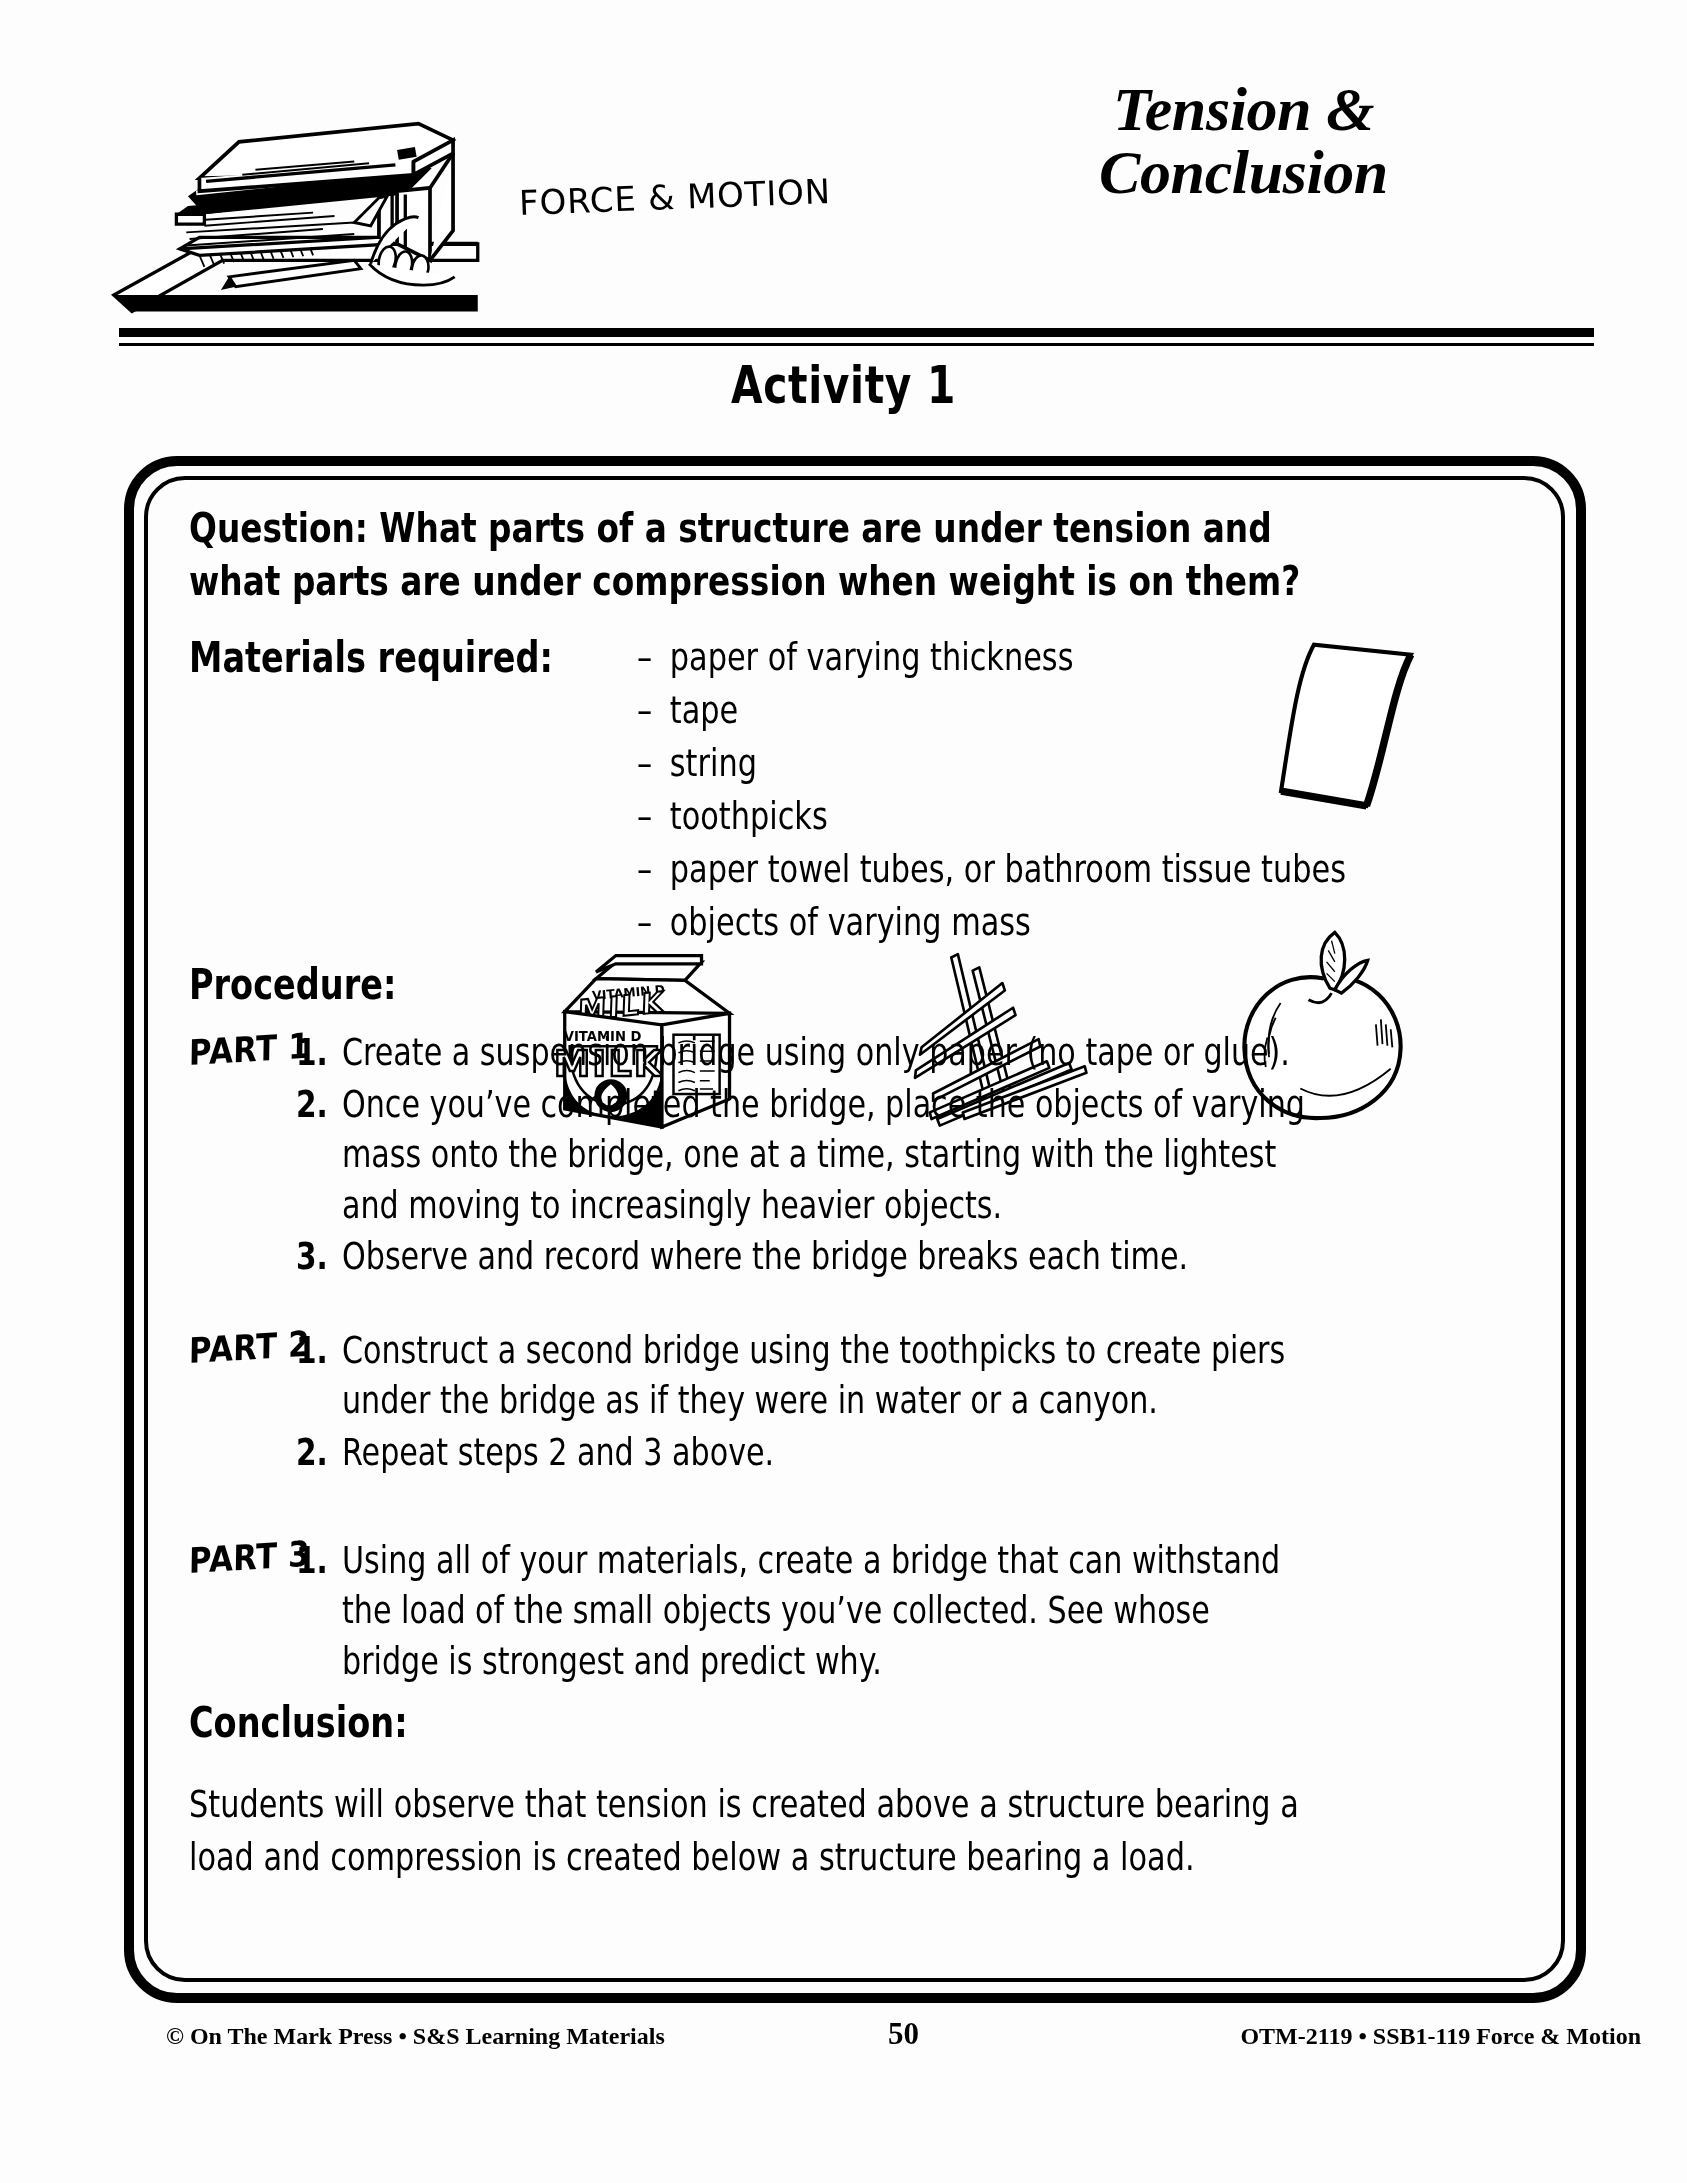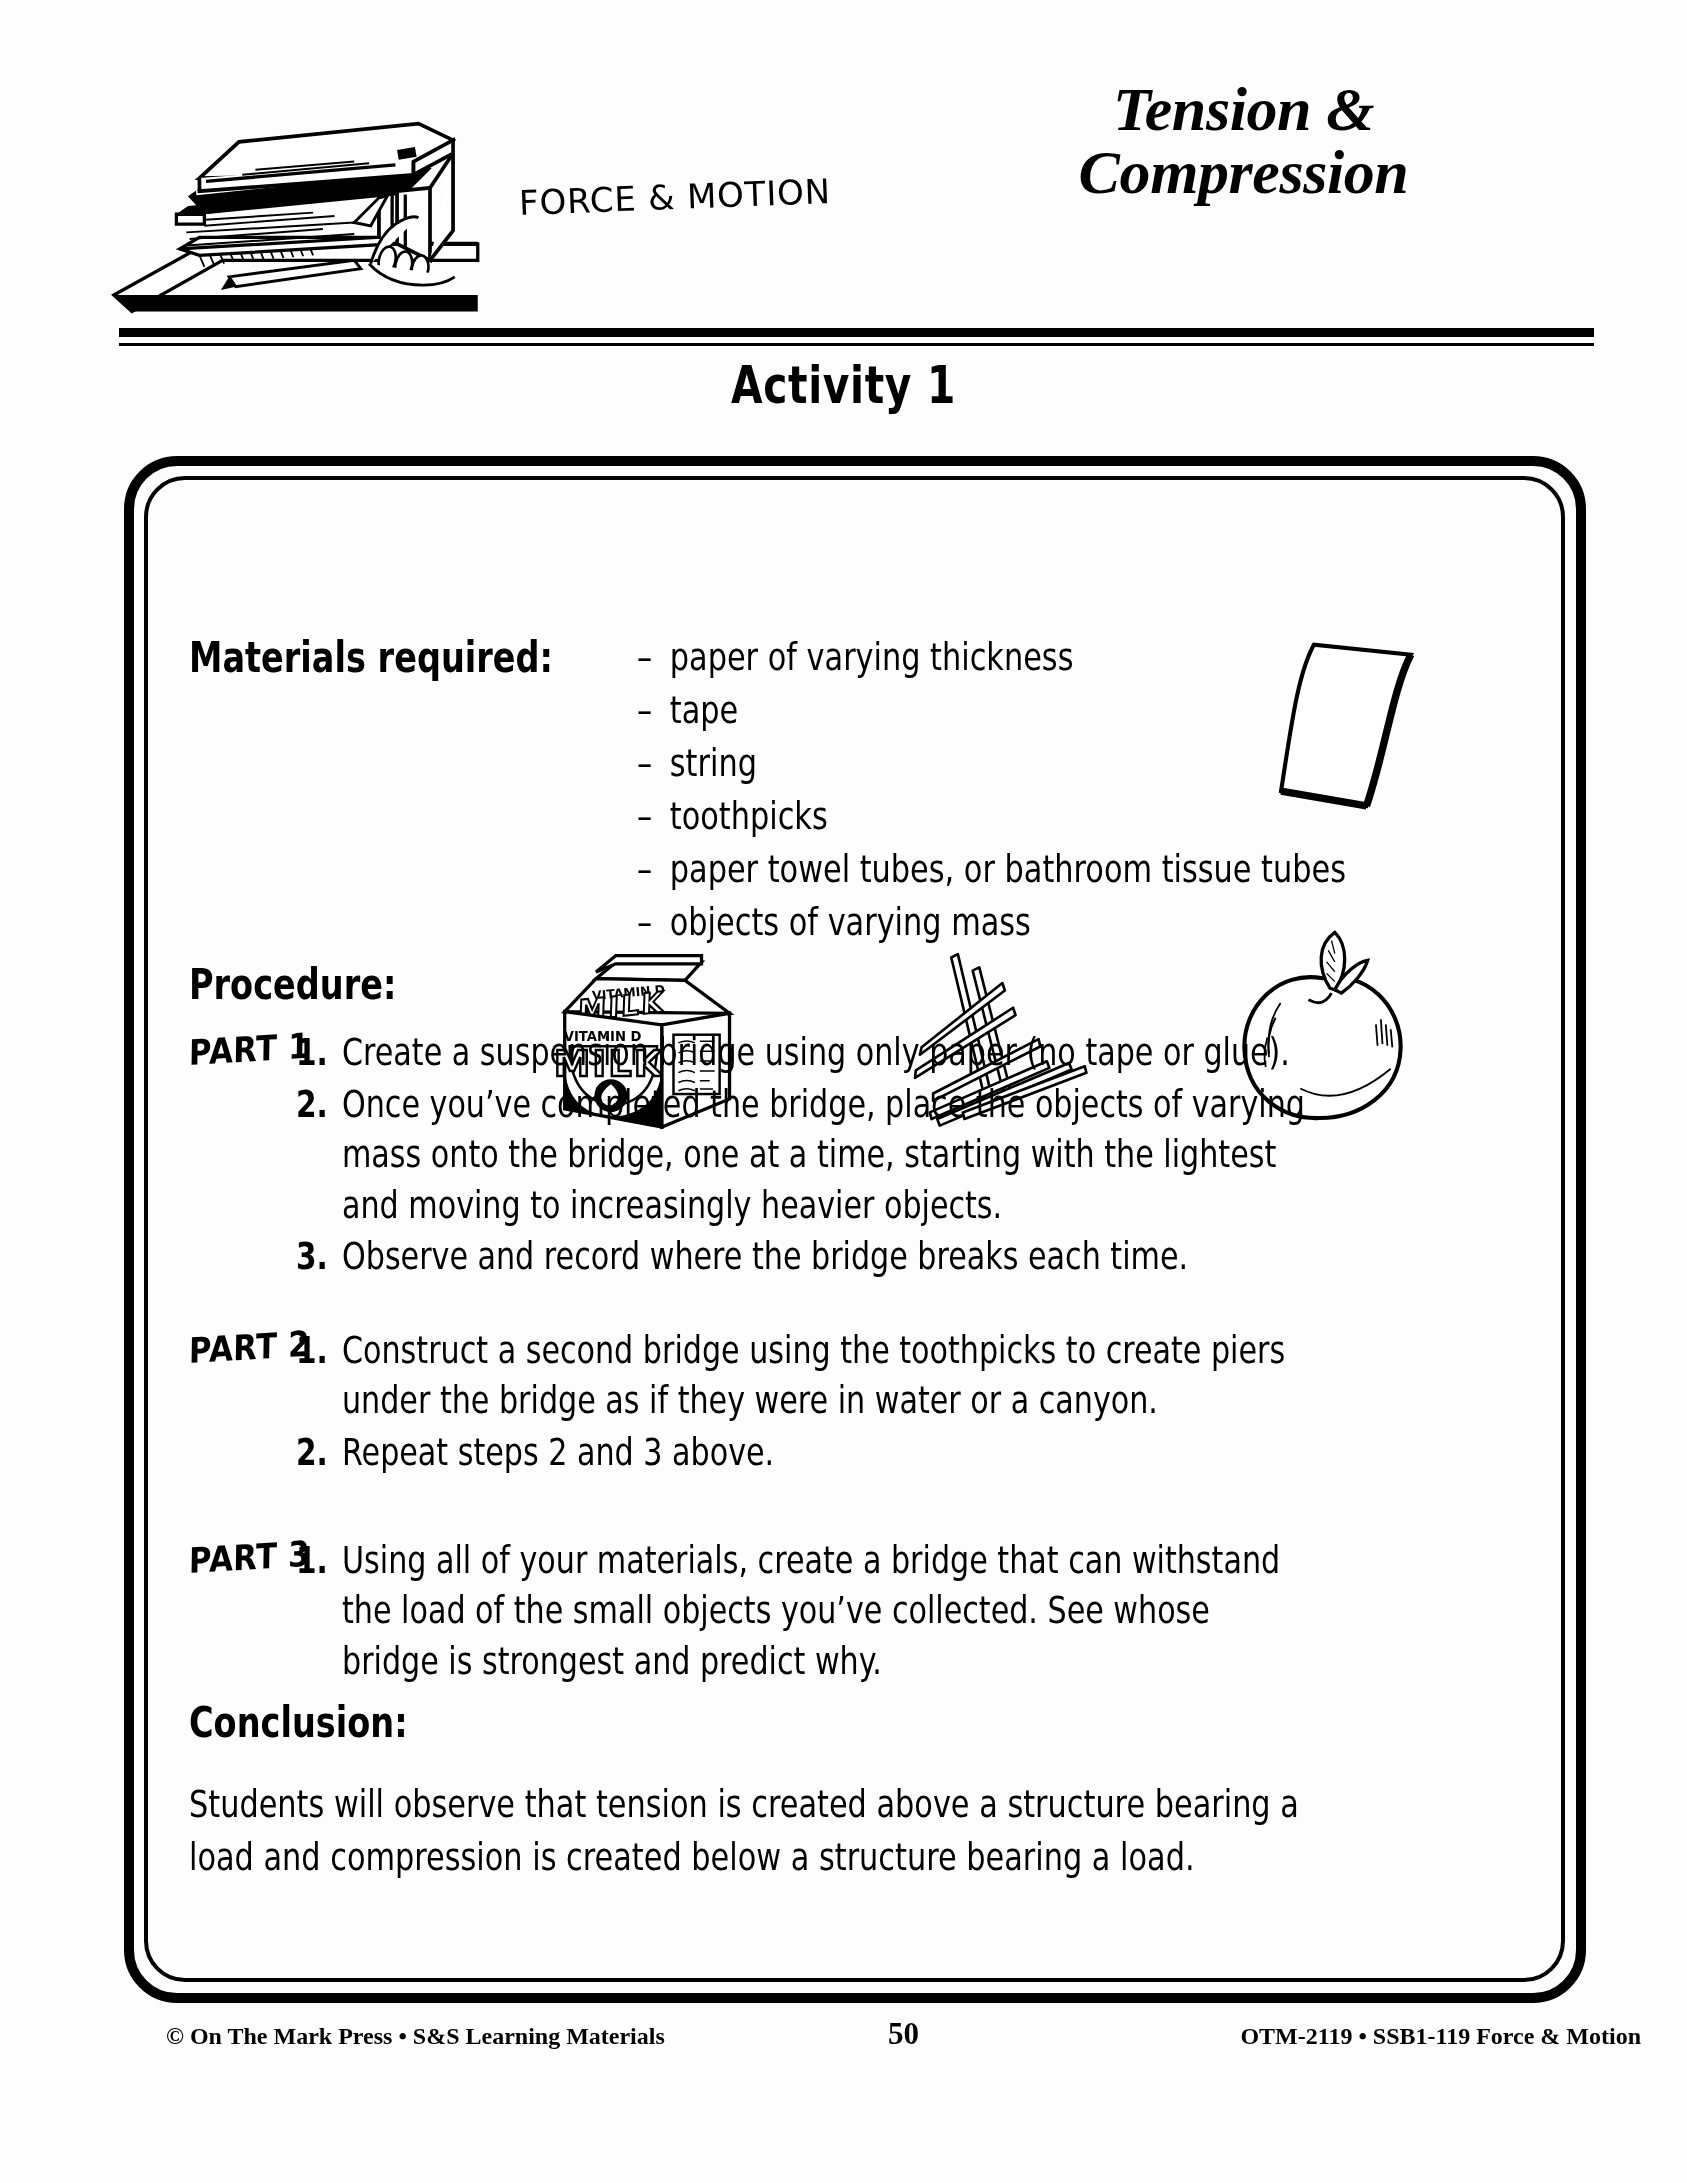--- a/index.html
+++ b/index.html
@@ -329,21 +329,21 @@
           <ellipse cx="380" cy="206" rx="10" ry="16" transform="rotate(8 380 206)"></ellipse>
         </g>
         <path d="M318 200 q 24 26 66 26 q 24 0 38 -10" fill="#fff" stroke="#000" stroke-width="3.5"></path>
       </svg>
     </div>
 
     <div id="force-motion-label">FORCE &amp; MOTION</div>
 
     <div id="main-title">
       <span class="t-line">Tension &amp;</span>
-      <span class="t-line">Compression</span>
+      <span class="t-line">Conclusion</span>
     </div>
   </div>
 
   <div id="rule-thick"></div>
   <div id="rule-thin"></div>
 
   <div id="activity-heading">Activity 1</div>
 
   <div id="activity-box-outer"></div>
   <div id="activity-box-inner"></div>
@@ -432,20 +432,24 @@
           <path d="M192 118 l 2 26"></path>
         <path d="M198 124 l 2 22"></path>
           <path d="M180 118 l 2 26"></path>
         <path d="M88 196 q 50 26 110 -24"></path>
       </g>
     </svg>
   </div>
 
   <div id="content">
 
+    <div id="question-block">
+      <span class="q-line">Question:  What parts of a structure are under tension and</span>
+      <span class="q-line">what parts are under compression when weight is on them?</span>
+    </div>
 
     <div id="materials-label" class="cond-bold">Materials required:</div>
 
     <div id="materials-list">
       <span class="m-item"><span class="dash">–</span><span>paper of varying thickness</span></span>
       <span class="m-item"><span class="dash">–</span><span>tape</span></span>
       <span class="m-item"><span class="dash">–</span><span>string</span></span>
       <span class="m-item"><span class="dash">–</span><span>toothpicks</span></span>
       <span class="m-item"><span class="dash">–</span><span>paper towel tubes, or bathroom tissue tubes</span></span>
       <span class="m-item"><span class="dash">–</span><span>objects of varying mass</span></span>

